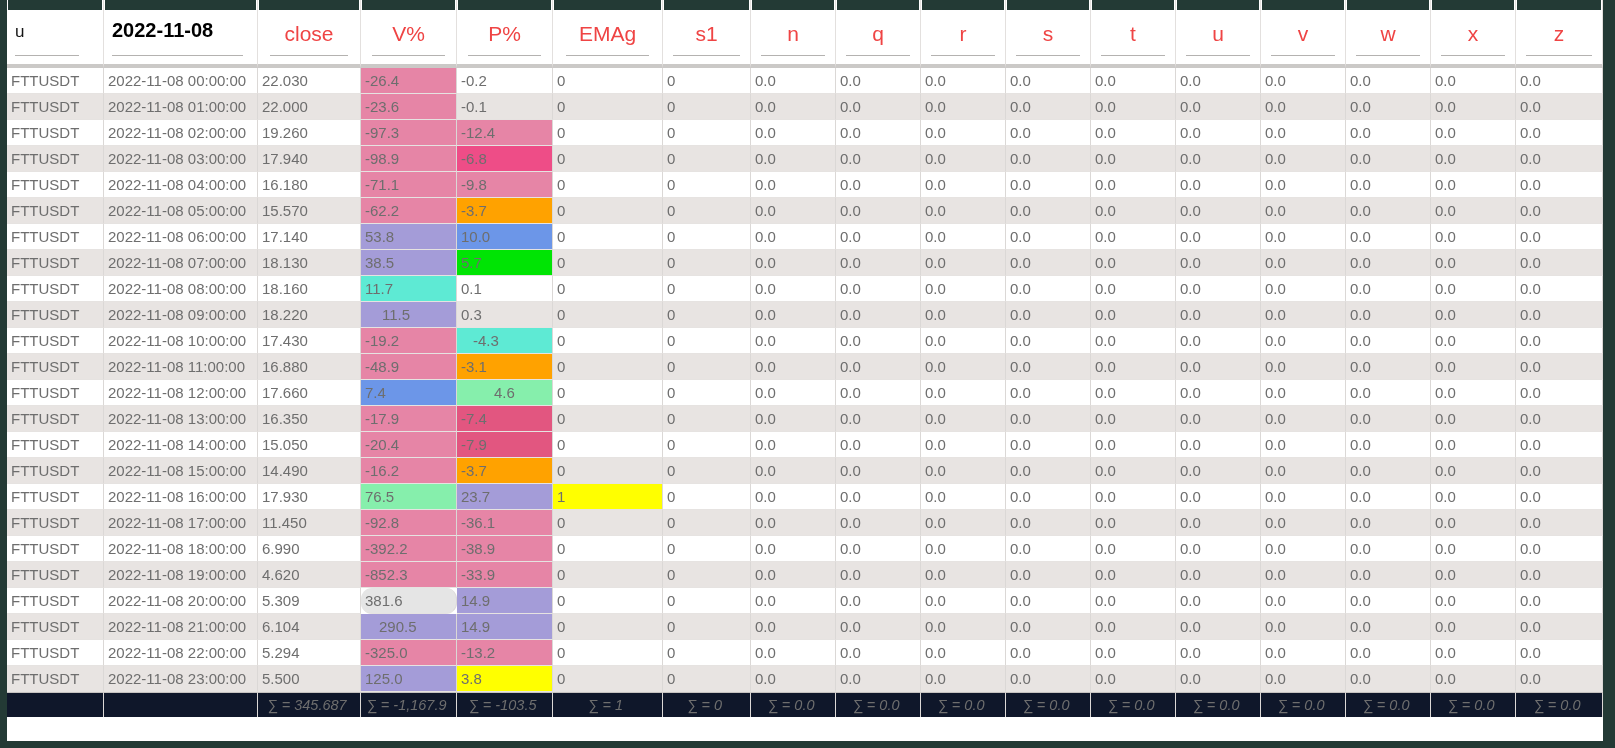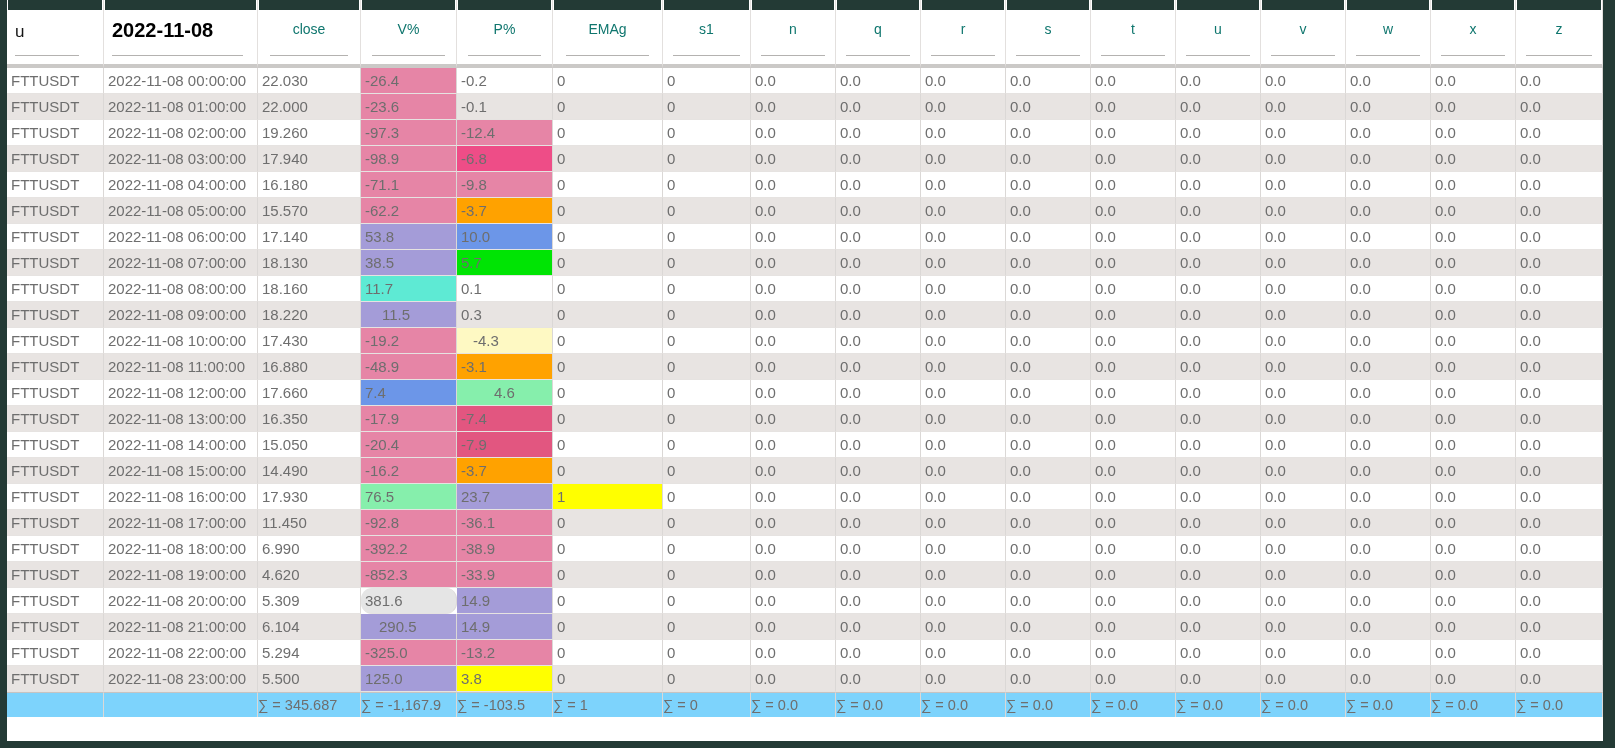--- a/index.html
+++ b/index.html
@@ -17,44 +17,44 @@
   }
   
   th{
     position:relative;background:#fff;padding:0;margin:0;
     height:64px;vertical-align:top;
     border-bottom:4px solid #cbc9c7;
     border-right:1px solid #e3e0de;
     font-weight:normal;
   }
   th .bar{height:10px;background:#233a35;margin:0 1px;}
-  th .lbl{margin-top:11px;font-size:14px;color:#0f766e;text-align:center;line-height:1.25;
+  th .lbl{margin-top:11px;font-size:21px;color:#ef4444;text-align:center;line-height:1.25;
           white-space:nowrap;overflow:hidden;}
   th.h-left .lbl{text-align:left;padding-left:8px;}
   th .lbl.primary{color:#151515;font-size:17px;}
   th .lbl.date{color:#000;font-size:20px;font-weight:bold;margin-top:8px;}
   .filter-line{position:absolute;bottom:8px;left:12%;right:12%;border-bottom:1px solid #b4b2b0;}
   th.h-left .filter-line{left:8px;right:auto;width:64px;}
   th.h-left.h-wide .filter-line{width:auto;right:14px;}
   
   td{
     height:26px;box-sizing:border-box;
     font-size:15px;color:#6e6e6e;
     padding:0 0 0 4px;
     border-right:1px solid #dbd8d6;
     border-bottom:1px solid #e6e3e1;
     white-space:nowrap;overflow:hidden;
     background:#fff;
   }
   tbody tr.alt td{background:#e8e4e2;}
   
   tfoot td{
-    height:25px;text-align:left;padding:0 4px 0 0;
+    height:25px;text-align:center;padding:0 4px 0 0;
     border-top:1px solid #c6c3c1;border-bottom:none;
-    font-size:14.5px;color:#6e6e6e;background:#7dd3fc;
+    font-size:14.5px;color:#6e6e6e;background:#0f172a;font-style:italic;
   }
 </style>
 </head>
 <body>
 
 <div class="frame">
   <div class="tbl-wrap">
     <table>
       <colgroup>
           <col style="width: 97px;">
@@ -353,21 +353,21 @@
             <td>0.0</td>
             <td>0.0</td>
             <td>0.0</td>
             <td>0.0</td>
           </tr>
           <tr>
             <td>FTTUSDT</td>
             <td>2022-11-08 10:00:00</td>
             <td>17.430</td>
             <td style="background: rgb(230, 133, 166);">-19.2</td>
-            <td style="background: #fef9c3; padding-left: 16px;">-4.3</td>
+            <td style="background: #5eead4; padding-left: 16px;">-4.3</td>
             <td>0</td>
             <td>0</td>
             <td>0.0</td>
             <td>0.0</td>
             <td>0.0</td>
             <td>0.0</td>
             <td>0.0</td>
             <td>0.0</td>
             <td>0.0</td>
             <td>0.0</td>

